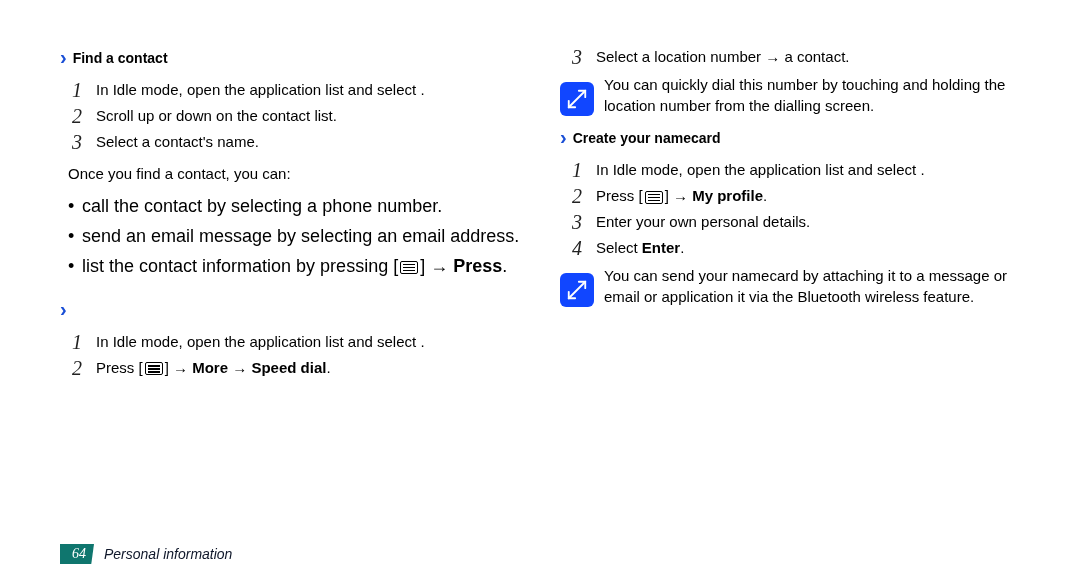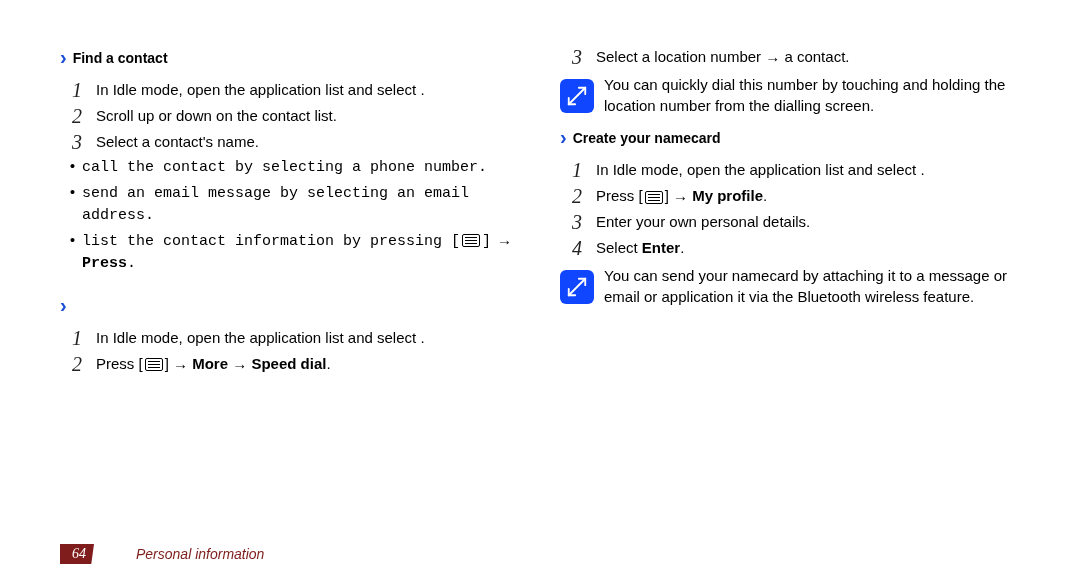--- a/index.html
+++ b/index.html
@@ -58,24 +58,23 @@
     font-size: 15px;
     line-height: 1.45;
   }
   .bullets {
     list-style: none;
     margin-left: 8px;
   }
   .bullets li {
     position: relative;
     padding-left: 14px;
-    font-size: 15px;
+    font-size: 18px;
     line-height: 1.5;
     margin: 3px 0;
-    font-family: Liberation Mono, monospace;
   }
   .bullets li::before {
     content: "•";
     position: absolute;
     left: 0;
   }
   .menu-icon {
     display: inline-block;
     vertical-align: middle;
     border: 1.4px solid #000;
@@ -87,21 +86,21 @@
   }
   .menu-icon::before {
     content: "";
     position: absolute;
     top: 2px; left: 2px; right: 2px;
     height: 1.3px; background: #000;
     box-shadow: 0 3px 0 #000, 0 6px 0 #000;
   }
   .note {
     display: flex;
-    align-items: center;
+    align-items: flex-end;
     gap: 10px;
     margin: 6px 0 10px 0;
     font-size: 15px;
     line-height: 1.4;
   }
   .note-icon {
     width: 34px;
     height: 34px;
     flex-shrink: 0;
     background: #1146ff;
@@ -116,33 +115,32 @@
   .note-icon svg line { stroke: #fff; stroke-width: 2; fill: none; stroke-linecap: round; }
   .footer {
     position: absolute;
     bottom: 22px;
     left: 60px;
     display: flex;
     align-items: center;
     gap: 10px;
   }
   .pgnum-box {
-    background: #7f1d1d;
+    background: #0f766e;
     color: #fff;
     font-style: italic;
     font-family: Georgia, serif;
     padding: 2px 8px 2px 12px;
     font-size: 14px;
     clip-path: polygon(0 0, 100% 0, 92% 100%, 0 100%);
   }
   .foot-text {
     font-style: italic;
     font-size: 14px;
-    color: #7f1d1d;
-    margin-left: 32px;
+    color: #0f172a;
   }
 </style>
 </head>
 <body>
 
 <div class="page">
 
   <div class="col">
 
     <div class="section-head">
@@ -156,20 +154,21 @@
     </div>
     <div class="step">
       <span class="stepnum">2</span>
       <span>Scroll up or down on the contact list.</span>
     </div>
     <div class="step">
       <span class="stepnum">3</span>
       <span>Select a contact's name.</span>
     </div>
 
+    <div class="para">Once you find a contact, you can:</div>
 
     <ul class="bullets">
       <li>call the contact by selecting a phone number.</li>
       <li>send an email message by selecting an email address.</li>
       <li>
         <span>list the contact information by pressing [</span><span class="menu-icon"></span><span>] → </span><b>Press</b><span>.</span>
       </li>
     </ul>
 
     <div class="section-head" style="margin-top:18px">

